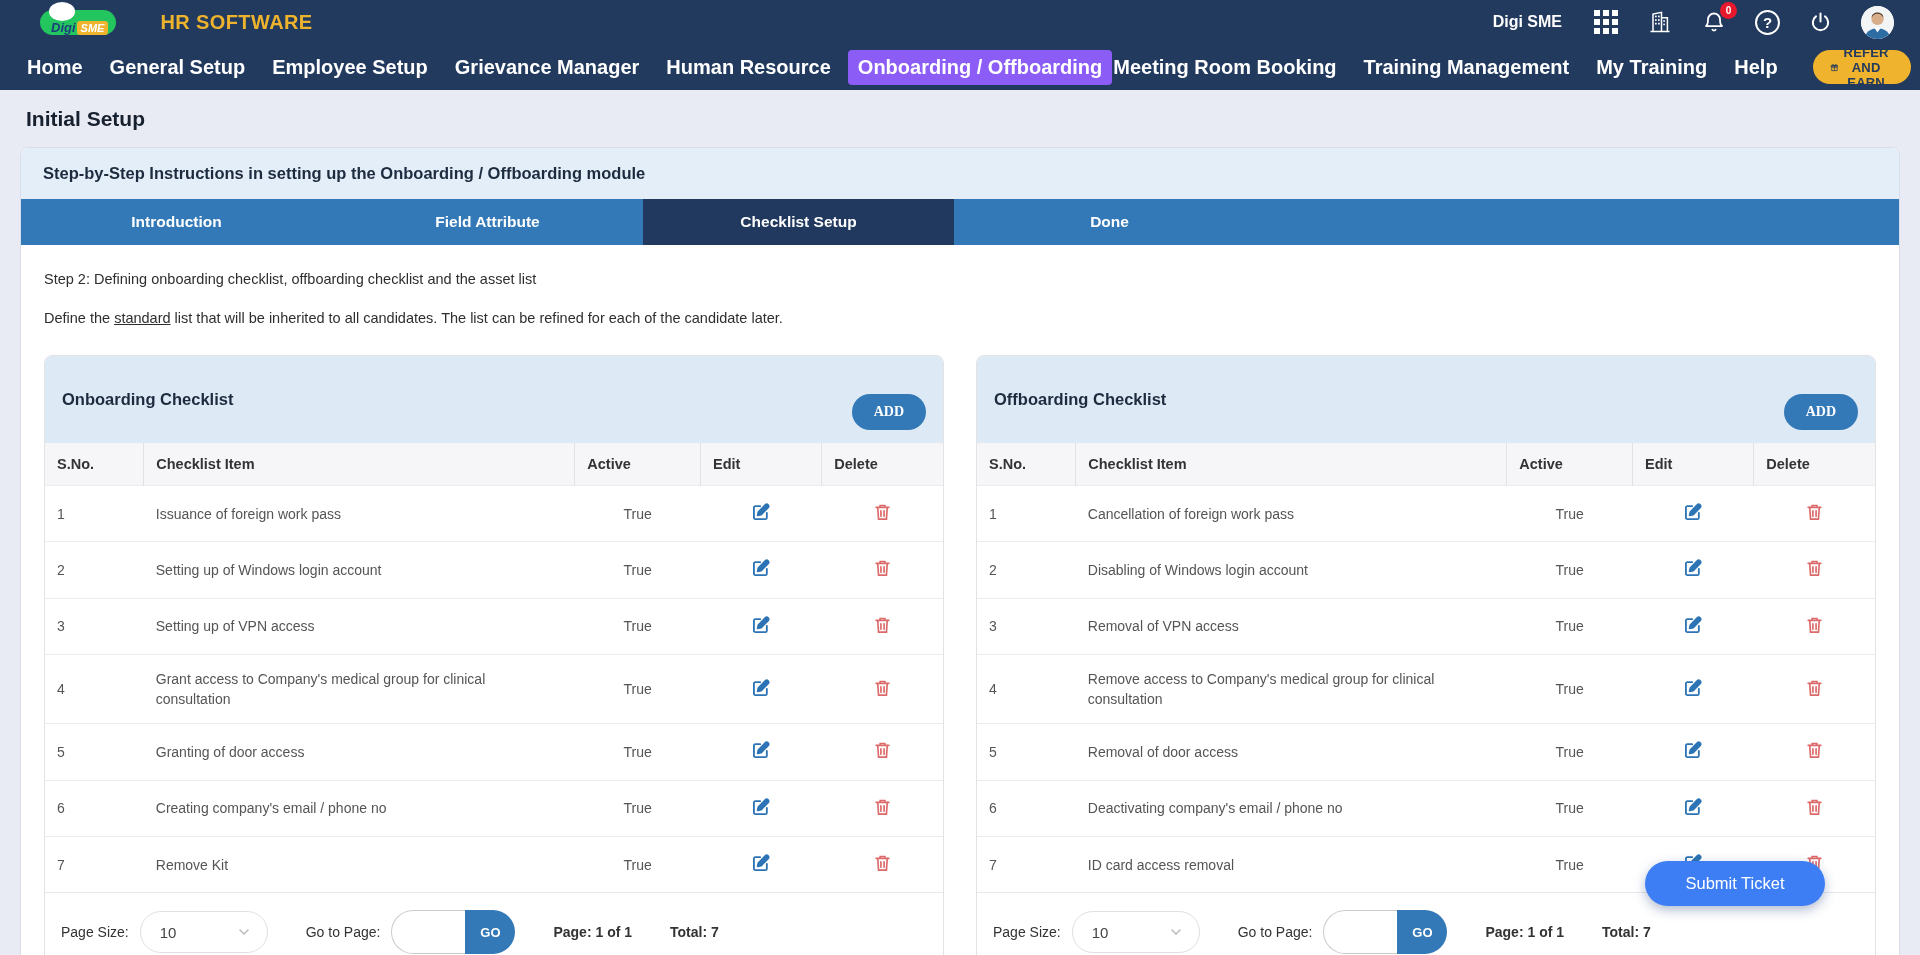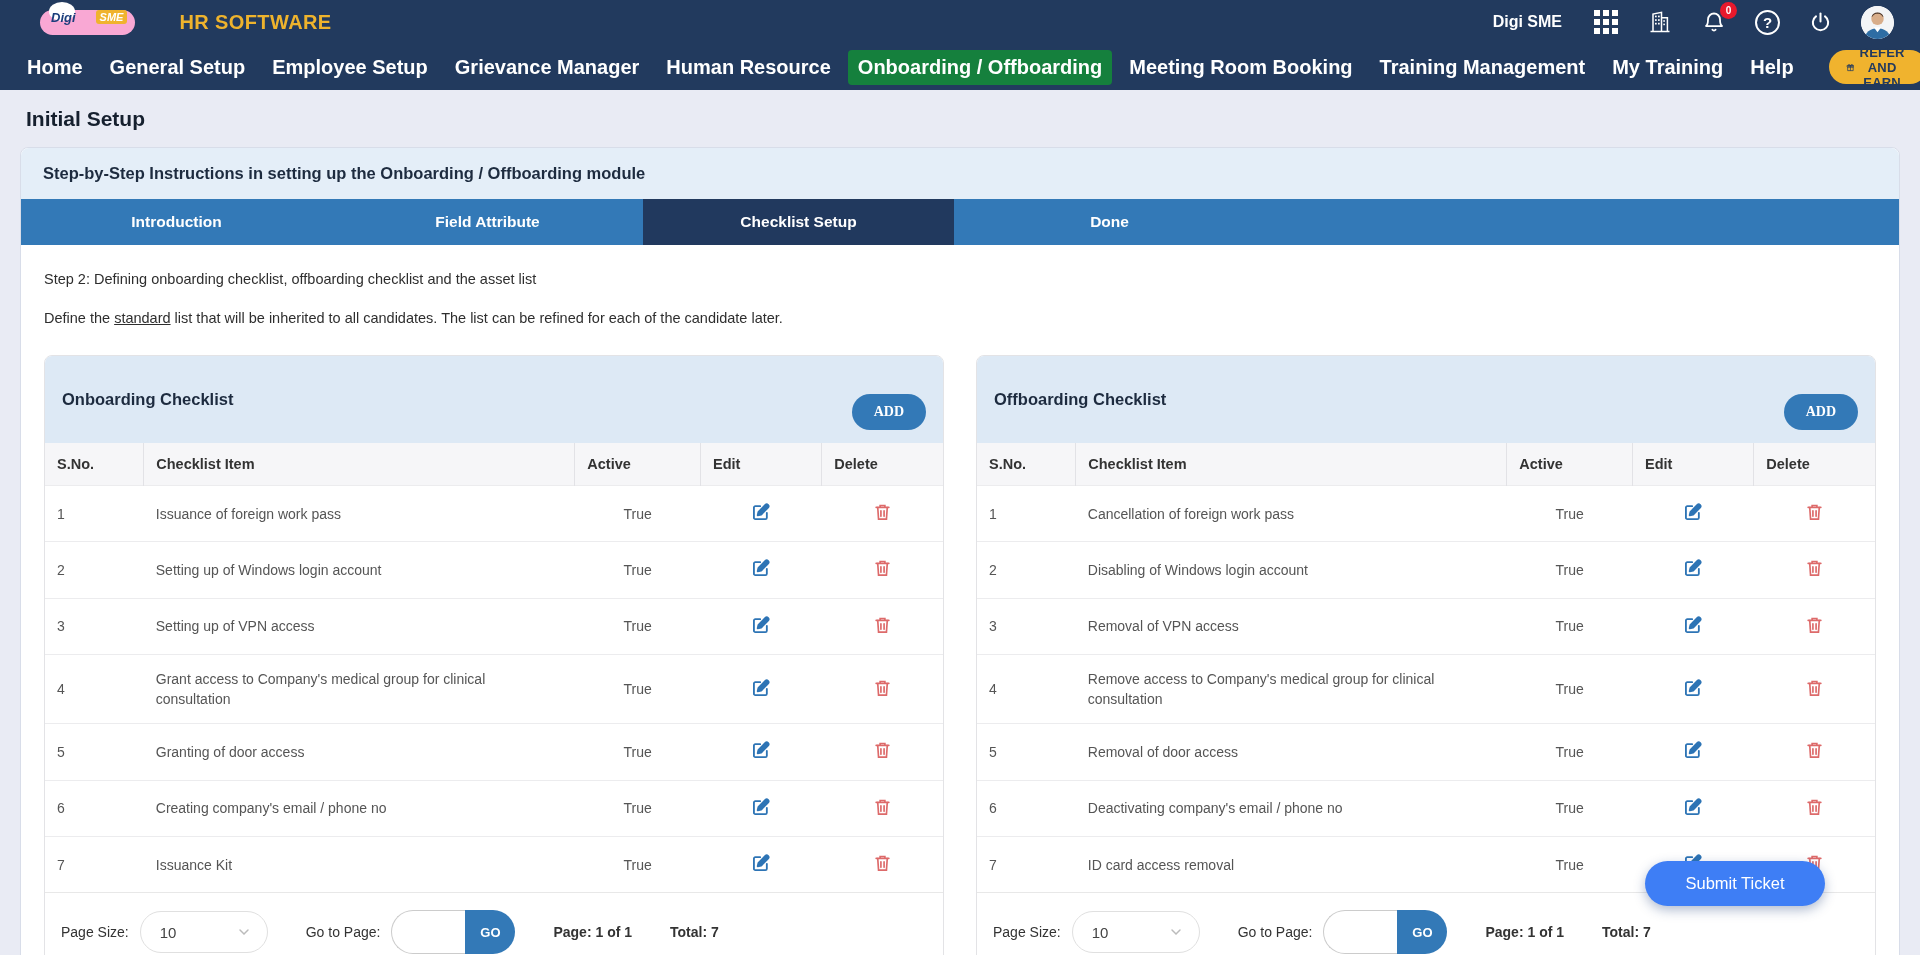--- a/index.html
+++ b/index.html
@@ -7,39 +7,39 @@
   body {
     width:1920px; height:955px; overflow:hidden;
     background:#e9ebf4;
     font-family:"Liberation Sans", sans-serif;
     color:#333;
   }
 
   
   .topbar { background:#223a5e; color:#fff; }
   .row1 { display:flex; align-items:center; height:44px; padding:0 26px; }
-  .logo { position:relative; background:#f9a8d4; border-radius:13px; height:25px; padding:0 8px 0 11px; display:flex; align-items:flex-start; margin-left:14px; cursor:pointer;gap:19px; }
+  .logo { position:relative; background:#22c55e; border-radius:13px; height:25px; padding:0 8px 0 11px; display:flex; align-items:flex-end; margin-left:14px; cursor:pointer; }
   .logo::before { content:""; position:absolute; top:-8px; left:9px; width:26px; height:19px; background:#fff; border-radius:50%; }
   .logo span { position:relative; z-index:1; }
   .logo-digi { color:#1c3e7c; font-weight:800; font-style:italic; font-size:13px; }
   .logo-sme { background:#f0b32e; color:#fff; font-weight:800; font-style:italic; font-size:11px; padding:1px 4px; border-radius:3px; margin-left:1px; }
   .app-title { margin-left:44px; color:#eeb32d; font-size:20px; font-weight:700; letter-spacing:.4px; }
   .spacer { flex:1; }
   .company-name { font-size:16px; font-weight:600; margin-right:32px; }
   .icon-btn { background:none; border:none; padding:0; margin-right:29px; position:relative; display:flex; align-items:center; justify-content:center; cursor:pointer; color:#fff; }
   .grid-icon { display:grid; grid-template-columns:repeat(3,6px); grid-gap:3px; }
   .grid-icon i { width:6px; height:6px; background:#fff; display:block; }
   .badge { position:absolute; top:-8px; right:-11px; background:#e8192c; color:#fff; font-size:10px; font-weight:700; min-width:17px; height:17px; border-radius:9px; display:flex; align-items:center; justify-content:center; padding:0 3px; }
   .help-circle { width:25px; height:25px; border:2px solid #fff; border-radius:50%; display:flex; align-items:center; justify-content:center; font-weight:700; font-size:15px; }
   .help-circle::before { content:"?"; }
   .avatar { width:33px; height:33px; border-radius:50%; overflow:hidden; margin-right:0; cursor:pointer; background:#fff; }
 
   .row2 { display:flex; align-items:center; height:46px; padding:0 27px; }
   .nav-item { color:#fff; font-size:20px; font-weight:600; text-decoration:none; white-space:nowrap; margin-right:27px; cursor:pointer; }
-  .nav-item.active { background:#15803d; padding:6px 10px; border-radius:4px; margin-left:-10px; margin-right:17px; }
+  .nav-item.active { background:#8b5cf6; padding:6px 10px; border-radius:4px; margin-left:-10px; margin-right:1px; }
   .refer-btn { margin-left:8px; background:#f0b32e; border:none; border-radius:17px; height:34px; padding:0 17px; display:flex; align-items:center; color:#223a5e; font-weight:800; font-size:13px; letter-spacing:.2px; cursor:pointer; font-family:inherit; }
 
   
   main { padding:0 20px; }
   .page-title { font-size:21px; font-weight:700; color:#16202e; margin:17px 6px 16px; }
 
   .card { background:#fff; border:1px solid #d8dde9; border-radius:8px; }
   .card-header { background:#e4eef8; border-radius:8px 8px 0 0; padding:16px 22px; font-size:16.5px; font-weight:700; color:#1d2b3f; }
   .tabs { display:flex; background:#3379b7; }
   .tab { width:311px; height:46px; display:flex; align-items:center; justify-content:center; color:#fff; font-size:15.5px; font-weight:700; cursor:pointer;text-align:right; }
@@ -295,21 +295,21 @@
                       </svg></button></td>
                 <td class="center"><button class="tbl-icon-btn"><svg class="del-ic" width="19" height="20" viewBox="0 0 24 24" fill="none" stroke="currentColor" stroke-width="2.1" stroke-linecap="round">
                         <path d="M4 6.2h16"></path>
                         <path d="M9 6V3.8h6V6"></path>
                         <path d="M6 6.5l1 14.5h10l1-14.5"></path>
                         <path d="M10 10.5v7M14 10.5v7"></path>
                       </svg></button></td>
               </tr>
               <tr>
                 <td>7</td>
-                <td>Issuance Kit</td>
+                <td>Remove Kit</td>
                 <td class="center">True</td>
                 <td class="center"><button class="tbl-icon-btn"><svg class="edit-ic" width="20" height="20" viewBox="0 0 24 24" fill="none" stroke="currentColor" stroke-width="2.2" stroke-linecap="round" stroke-linejoin="round">
                         <path d="M11 5H5.2A1.7 1.7 0 0 0 3.5 6.7v12.1a1.7 1.7 0 0 0 1.7 1.7h12.1a1.7 1.7 0 0 0 1.7-1.7V13"></path>
                         <path d="M17.2 3.6a2.2 2.2 0 0 1 3.2 3.2L12.2 15l-4.2 1 1-4.2z" fill="currentColor"></path>
                       </svg></button></td>
                 <td class="center"><button class="tbl-icon-btn"><svg class="del-ic" width="19" height="20" viewBox="0 0 24 24" fill="none" stroke="currentColor" stroke-width="2.1" stroke-linecap="round">
                         <path d="M4 6.2h16"></path>
                         <path d="M9 6V3.8h6V6"></path>
                         <path d="M6 6.5l1 14.5h10l1-14.5"></path>
                         <path d="M10 10.5v7M14 10.5v7"></path>

